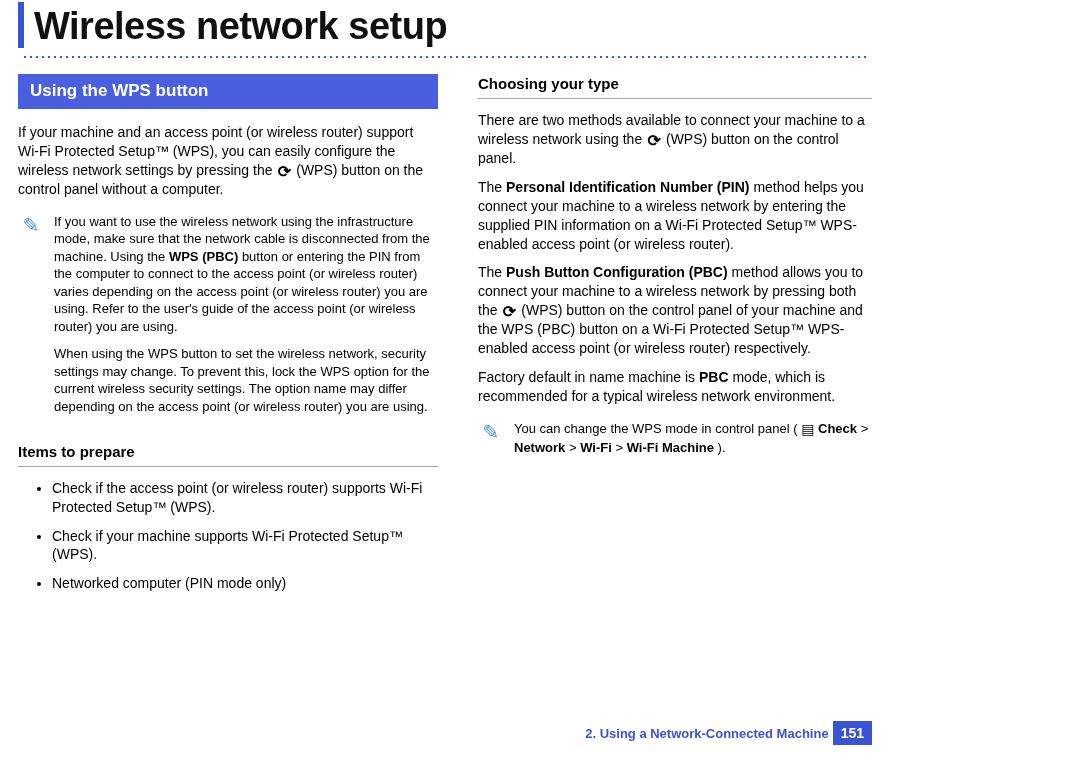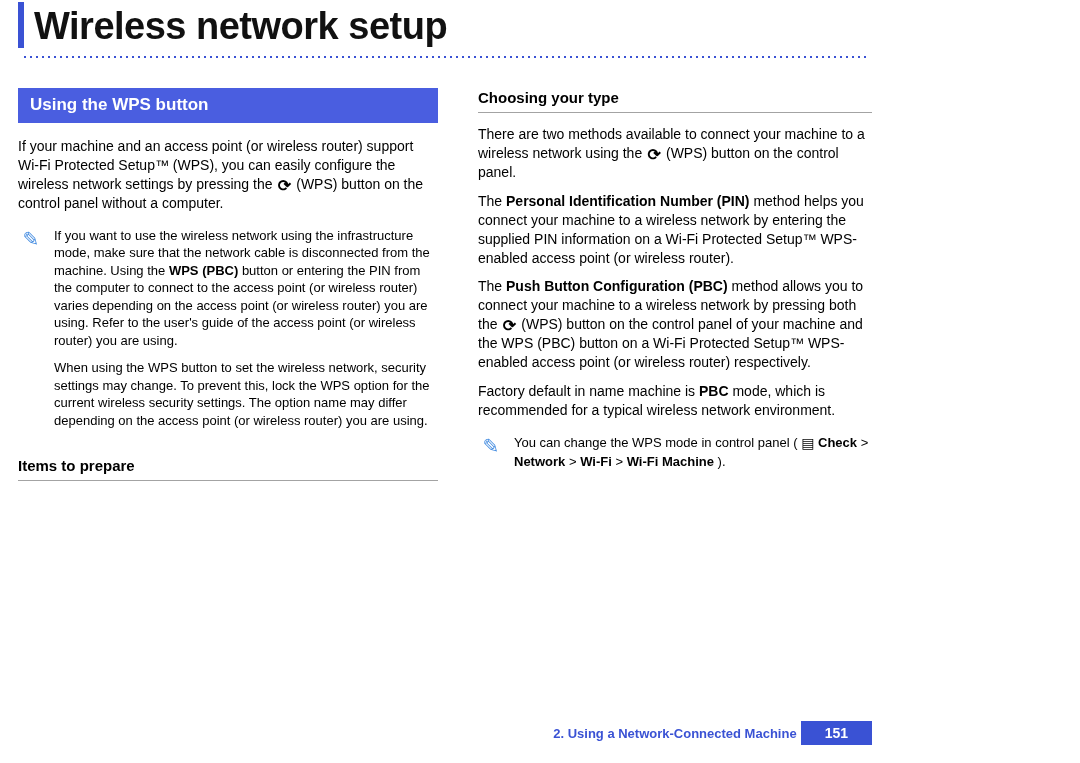--- a/index.html
+++ b/index.html
@@ -5,21 +5,21 @@
   * { box-sizing: border-box; margin: 0; padding: 0; }
   html, body { width: 1080px; height: 763px; font-family: Arial, Helvetica, sans-serif; background: #fff; color: #000; }
   .page { position: relative; width: 900px; height: 763px; padding: 0 28px 0 18px; }
   .title-wrap { display: flex; align-items: flex-end; }
   .blue-marker { width: 6px; height: 46px; background: #3a52d4; margin-right: 10px; margin-top: 2px; }
   h1.page-title { font-size: 38px; font-weight: 700; letter-spacing: -0.5px; color: #111; }
   .title-underline { height: 2px; margin: 8px 4px 0 4px;
     background-image: radial-gradient(circle, #3a52d4 1px, transparent 1px);
     background-size: 6px 2px; background-repeat: repeat-x; background-position: 0 0; }
 
-  .columns { display: flex; gap: 40px; margin-top: 30px; justify-content: space-between; }
+  .columns { display: flex; gap: 40px; margin-top: 16px; justify-content: space-between; }
   .col { flex: 1 1 0; font-size: 14px; line-height: 1.35; }
   .col-left { max-width: 510px; }
   .col-right { max-width: 510px; }
 
   .section-header-band {
     display: inline-block; background: #4a5ee0; color: #fff;
     font-weight: 700; font-size: 17px; padding: 6px 60px 6px 12px;
     margin: 0 0 14px 0; min-width: 420px;
   }
 
@@ -43,21 +43,21 @@
   .wps-glyph {
     display: inline-flex; align-items: center; justify-content: center;
     width: 16px; height: 16px; vertical-align: -2px;
     font-size: 16px; font-weight: 700;
   }
   .menu-glyph { display: inline-block; font-size: 14px; vertical-align: -1px; }
   strong.b { font-weight: 700; }
 
   .footer { position: absolute; right: 28px; bottom: 18px; display: flex; align-items: center; gap: 4px; }
   .footer-text { color: #3a52d4; font-weight: 700; font-size: 13px; }
-  .page-num { background: #3a52d4; color: #fff; font-weight: 700; padding: 4px 24px; font-size: 14px; }
+  .page-num { background: #3a52d4; color: #fff; font-weight: 700; padding: 4px 8px; font-size: 14px; }
 </style>
 </head>
 <body>
 
 <div class="page">
 
   <div class="title-wrap">
     <div class="blue-marker"></div>
     <h1 class="page-title">Wireless network setup</h1>
   </div>
@@ -82,20 +82,25 @@
             <span>If you want to use the wireless network using the infrastructure mode, make sure that the network cable is disconnected from the machine. Using the </span>
             <strong class="b">WPS (PBC)</strong>
             <span> button or entering the PIN from the computer to connect to the access point (or wireless router) varies depending on the access point (or wireless router) you are using. Refer to the user's guide of the access point (or wireless router) you are using.</span>
           </p>
           <p>When using the WPS button to set the wireless network, security settings may change. To prevent this, lock the WPS option for the current wireless security settings. The option name may differ depending on the access point (or wireless router) you are using.</p>
         </div>
       </div>
 
       <h2 class="sub">Items to prepare</h2>
       <div class="sub-underline"></div>
+      <ul class="bullets">
+        <li>Check if the access point (or wireless router) supports Wi-Fi Protected Setup™ (WPS).</li>
+        <li>Check if your machine supports Wi-Fi Protected Setup™ (WPS).</li>
+        <li>Networked computer (PIN mode only)</li>
+      </ul>
     </div>
 
     <div class="col col-right">
 
       <h2 class="sub top">Choosing your type</h2>
       <div class="sub-underline"></div>
 
       <p class="body">
         <span>There are two methods available to connect your machine to a wireless network using the </span>
         <span class="wps-glyph">⟳</span>

